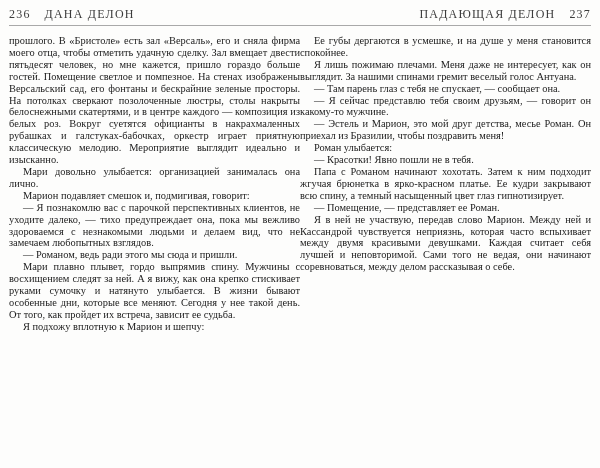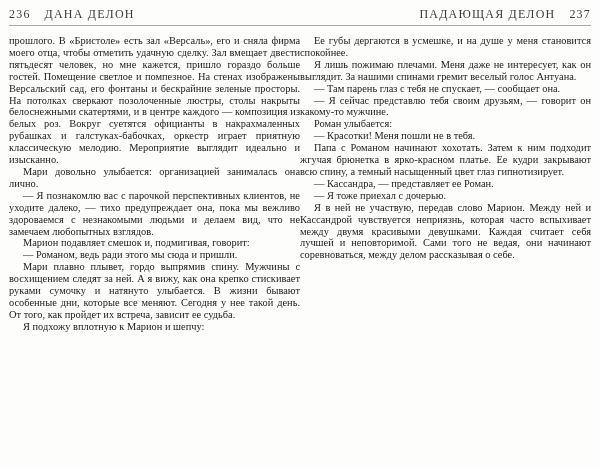--- a/index.html
+++ b/index.html
@@ -73,33 +73,33 @@
       <span>237</span>
     </div>
   </header>
 
   <div class="rule"></div>
 
   <main class="columns">
     <div class="column left" lang="ru">
         <p>прошлого. В «Бристоле» есть зал «Версаль», его и сняла фирма моего отца, чтобы отметить удачную сделку. Зал вмещает двести пятьдесят человек, но мне кажется, пришло гораздо больше гостей. Помещение светлое и помпезное. На стенах изображены Версальский сад, его фонтаны и бескрайние зеленые просторы. На потолках сверкают позолоченные люстры, столы накрыты белоснежными скатертями, и в центре каждого — композиция из белых роз. Вокруг суетятся официанты в накрахмаленных рубашках и галстуках-бабочках, оркестр играет приятную классическую мелодию. Мероприятие выглядит идеально и изысканно.</p>
         <p>Мари довольно улыбается: организацией занималась она лично.</p>
+        <p>Марион подавляет смешок и, подмигивая, говорит:</p>
         <p>— Я познакомлю вас с парочкой перспективных клиентов, не уходите далеко, — тихо предупреждает она, пока мы вежливо здороваемся с незнакомыми людьми и делаем вид, что не замечаем любопытных взглядов.</p>
-        <p>Марион подавляет смешок и, подмигивая, говорит:</p>
         <p>— Романом, ведь ради этого мы сюда и пришли.</p>
         <p>Мари плавно плывет, гордо выпрямив спину. Мужчины с восхищением следят за ней. А я вижу, как она крепко стискивает руками сумочку и натянуто улыбается. В жизни бывают особенные дни, которые все меняют. Сегодня у нее такой день. От того, как пройдет их встреча, зависит ее судьба.</p>
         <p>Я подхожу вплотную к Марион и шепчу:</p>
       </div>
     <div class="column right" lang="ru">
         <p>Ее губы дергаются в усмешке, и на душе у меня становится спокойнее.</p>
         <p>Я лишь пожимаю плечами. Меня даже не интересует, как он выглядит. За нашими спинами гремит веселый голос Антуана.</p>
         <p>— Там парень глаз с тебя не спускает, — сообщает она.</p>
         <p>— Я сейчас представлю тебя своим друзьям, — говорит он какому-то мужчине.</p>
+        <p>— Эстель и Марион, это мой друг детства, месье Роман. Он приехал из Бразилии, чтобы поздравить меня!</p>
         <p>Роман улыбается:</p>
-        <p>— Красотки! Меня пошли не в тебя.</p>
+        <p>— Красотки! Явно пошли не в тебя.</p>
         <p>Папа с Романом начинают хохотать. Затем к ним подходит жгучая брюнетка в ярко-красном платье. Ее кудри закрывают всю спину, а темный насыщенный цвет глаз гипнотизирует.</p>
-        <p>— Кассандра, — представляет ее Роман.</p>
-        <p>— Я тоже приехал с дочерью.</p>
+        <p>— Помещение, — представляет ее Роман.</p>
         <p>Я в ней не участвую, передав слово Марион. Между ней и Кассандрой чувствуется неприязнь, которая часто вспыхивает между двумя красивыми девушками. Каждая считает себя лучшей и неповторимой. Сами того не ведая, они начинают соревноваться, между делом рассказывая о себе.</p>
       </div>
   </main>
 
 </div>
 
 </body></html>

